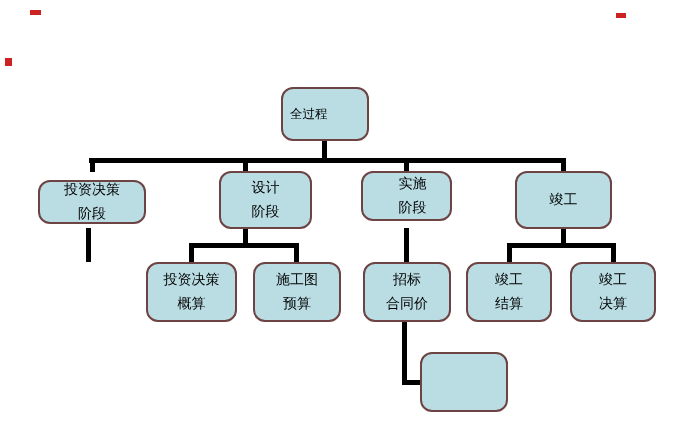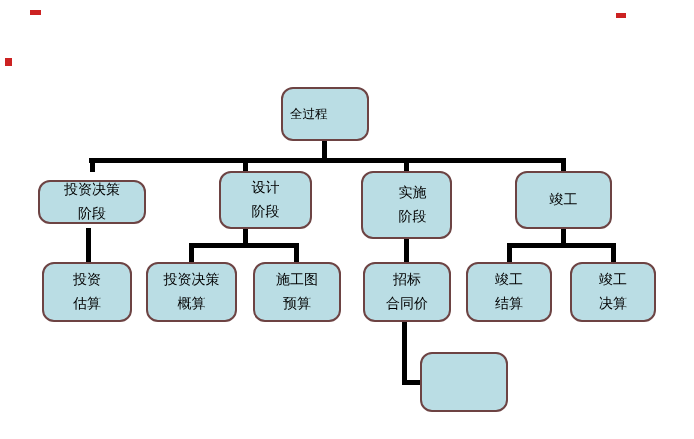--- a/index.html
+++ b/index.html
@@ -90,33 +90,29 @@
   <div class="node" style="left:38px; top:171px; width:108px; height:44px;margin-top:9px;">
     <div class="ln">投资决策</div>
     <div class="ln">阶段</div>
   </div>
 
   <div class="node" style="left:199px; top:171px; width:93px; height:58px;margin-left:20px;">
     <div class="ln">设计</div>
     <div class="ln">阶段</div>
   </div>
 
-  <div class="node" style="left:361px; top:171px; width:91px; height:68px;padding-left:12px;">
+  <div class="node" style="left:361px; top:171px; width:91px; height:50px;padding-left:12px;">
     <div class="ln">实施</div>
     <div class="ln">阶段</div>
   </div>
 
   <div class="node" style="left:515px; top:171px; width:97px; height:58px;">
     <div class="ln">竣工</div>
   </div>
 
-  <div class="node" style="left:42px; top:262px; width:90px; height:60px;">
-    <div class="ln">投资</div>
-    <div class="ln">估算</div>
-  </div>
 
   <div class="node" style="left:146px; top:262px; width:91px; height:60px;">
     <div class="ln">投资决策</div>
     <div class="ln">概算</div>
   </div>
 
   <div class="node" style="left:363px; top:262px; width:88px; height:60px;">
     <div class="ln">招标</div>
     <div class="ln">合同价</div>
   </div>

